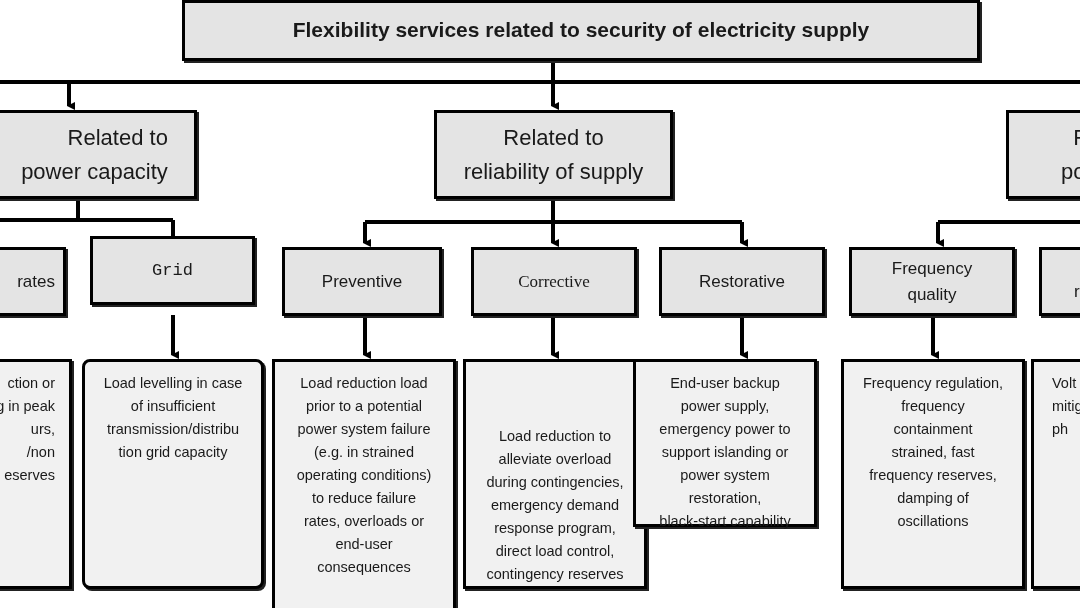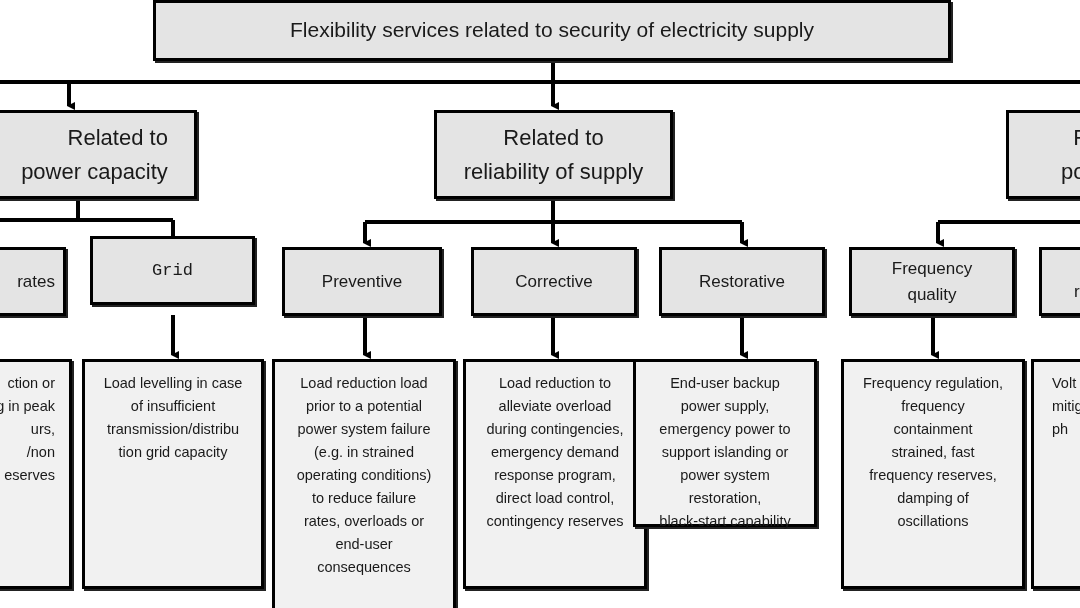--- a/index.html
+++ b/index.html
@@ -13,21 +13,21 @@
     position:absolute; box-sizing:border-box;
     border:3px solid #000; background:#e4e4e4;
     display:flex; align-items:center; justify-content:center;
     text-align:center; line-height:1.25;
     box-shadow: 2px 2px 0 #222;
   }
   .box.desc {
     background:#f1f1f1; align-items:flex-start;
     font-size:14.5px; line-height:23px; padding:10px 4px 0 4px;
   }
-  .title-box { font-weight:normal; font-size:21px; }
+  .title-box { font-weight:bold; font-size:21px;margin-left:29px; }
   .l1 { font-size:22px; line-height:34px; }
   .l2 { font-size:17px; line-height:26px; }
   .clip-left { justify-content:flex-end; text-align:right; padding-right:8px; }
   svg#connectors { position:absolute; left:0; top:0; }
   .txt { white-space:pre-line; }
 </style>
 </head>
 <body>
 
 <svg id="connectors" width="1080" height="608">
@@ -81,59 +81,59 @@
 
 <div class="box l2 clip-left" style="left:-20px; top:247px; width:86px; height:69px;">
   <span class="txt">rates</span>
 </div>
 <div class="box l2" style="left:90px; top:236px; width:165px; height:69px;font-family:Liberation Mono, monospace;">
   <span class="txt">Grid</span>
 </div>
 <div class="box l2" style="left:282px; top:247px; width:160px; height:69px;">
   <span class="txt">Preventive</span>
 </div>
-<div class="box l2" style="left:471px; top:247px; width:166px; height:69px;">
+<div class="box l2" style="left:471px; top:247px; width:166px; height:69px;font-family:Liberation Serif, serif;">
   <span class="txt">Corrective</span>
 </div>
 <div class="box l2" style="left:659px; top:247px; width:166px; height:69px;">
   <span class="txt">Restorative</span>
 </div>
 <div class="box l2" style="left:849px; top:247px; width:166px; height:69px;">
   <span class="txt">Frequency
 quality</span>
 </div>
 <div class="box l2" style="left:1039px; top:247px; width:160px; height:69px; justify-content:flex-start; padding-left:32px; align-items:flex-end; padding-bottom:8px;">
   <span class="txt">r</span>
 </div>
 
 <div class="box desc clip-left" style="left:-20px; top:359px; width:92px; height:230px; justify-content:flex-end; text-align:right; padding-right:14px;">
   <span class="txt">ction or
 g in peak
 urs,
 /non
 eserves</span>
 </div>
-<div class="box desc" style="left:82px; top:359px; width:182px; height:230px;">
+<div class="box desc" style="left:82px; top:359px; width:182px; height:230px;border-radius:8px;">
   <span class="txt">Load levelling in case
 of insufficient
 transmission/distribu
 tion grid capacity</span>
 </div>
 <div class="box desc" style="left:272px; top:359px; width:184px; height:296px;">
   <span class="txt">Load reduction load
 prior to a potential
 power system failure
 (e.g. in strained
 operating conditions)
 to reduce failure
 rates, overloads or
 end-user
 consequences</span>
 </div>
-<div class="box desc" style="left:463px; top:359px; width:184px; height:230px;">
+<div class="box desc" style="left:463px; top:359px; width:184px; height:230px;align-items:flex-end;">
   <span class="txt">Load reduction to
 alleviate overload
 during contingencies,
 emergency demand
 response program,
 direct load control,
 contingency reserves</span>
 </div>
 <div class="box desc" style="left:633px; top:359px; width:184px; height:168px;">
   <span class="txt">End-user backup

